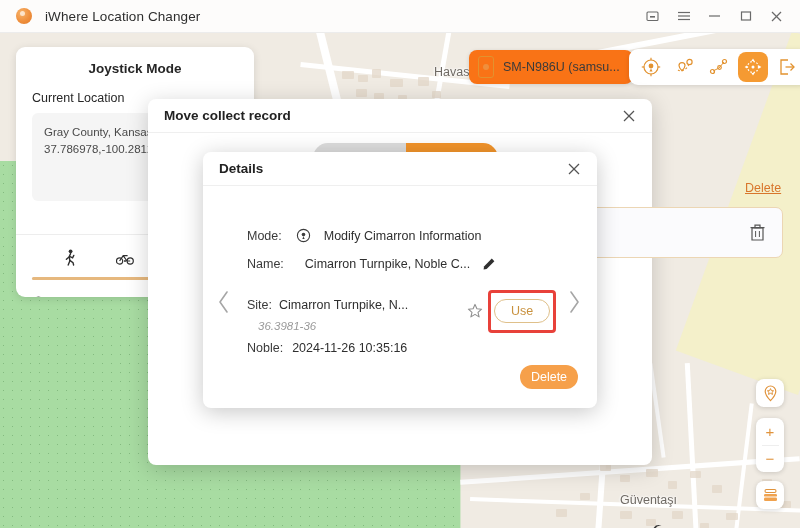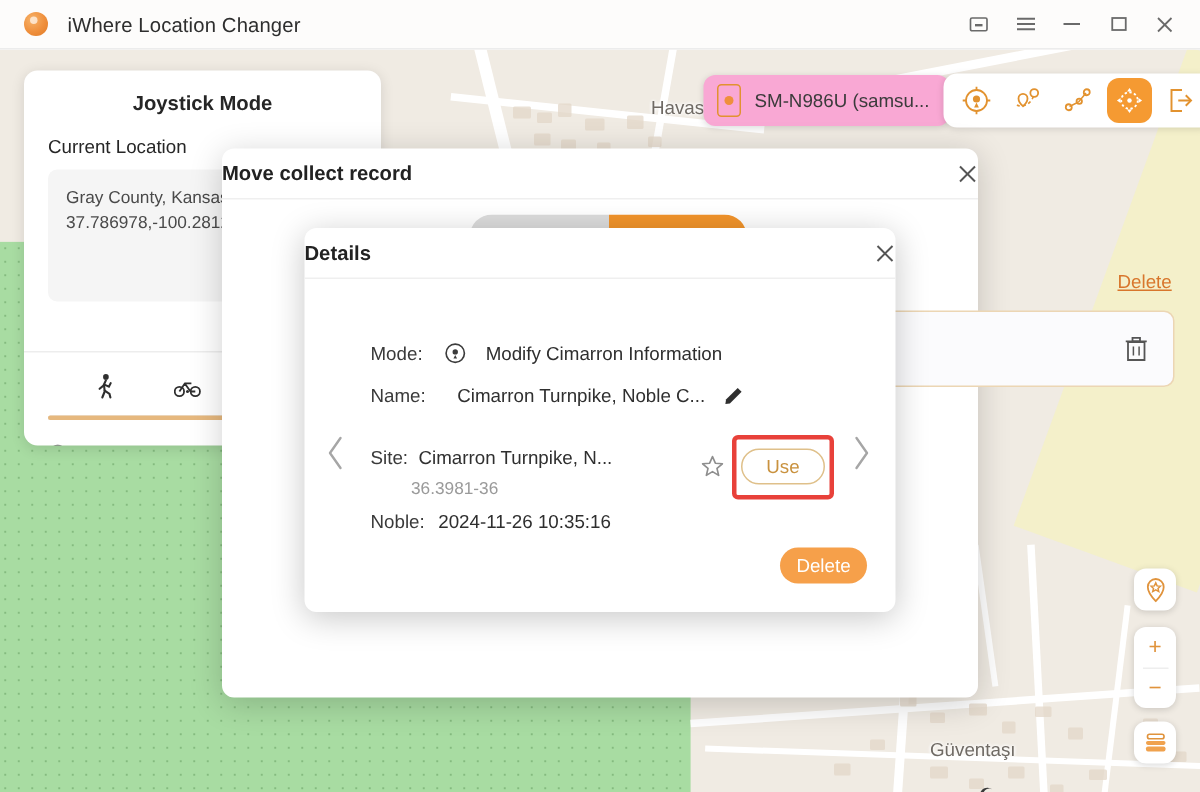--- a/index.html
+++ b/index.html
@@ -63,21 +63,21 @@
   .road { position: absolute; background: #ffffff; }
   .maplabel {
     position: absolute; font-size: 12.5px; color: #6f6a64;
     text-shadow: 0 0 3px #fff, 0 0 3px #fff, 0 0 2px #fff; white-space: nowrap;
   }
   .mosque { position: absolute; font-size: 14px; color: #3a3a3a; }
 
   
   .device-chip {
     position: absolute; top: 50px; left: 469px; height: 34px; min-width: 155px;
-    background: #f9a8d4; border-radius: 8px; display: flex; align-items: center;
+    background: #f97316; border-radius: 8px; display: flex; align-items: center;
     padding: 0 13px 0 9px; box-shadow: 0 1px 4px rgba(0,0,0,.13); z-index: 20;
   }
   .phone-ic {
     width: 16px; height: 22px; border: 1.3px solid #e2922f; border-radius: 3px;
     display: flex; align-items: center; justify-content: center; margin-right: 9px; flex: none;
   }
   .phone-ic i { width: 6px; height: 6px; border-radius: 50%; background: #ef8f3c; display:block; }
   .device-name { font-size: 12.5px; color: #3b3b3b; white-space: nowrap; }
   .chip-connector{
     position:absolute; top:63px; left:620px; width:16px; height:9px;
@@ -118,21 +118,21 @@
     background: #f59a32; border: 2.5px solid #fff; box-shadow: 0 0 0 1px #e6b87e;
   }
   .speed-text { position: absolute; left: 16px; top: 249px; font-size: 11.5px; color: #3f3f3f; display: flex; align-items: center; gap: 5px; white-space: nowrap; }
 
   
   .dlg-move {
     position: absolute; top: 99px; left: 148px; width: 504px; height: 366px;
     background: #fff; border-radius: 8px; box-shadow: 0 4px 22px rgba(0,0,0,.19); z-index: 30;
   }
   .dlg-head {
-    height: 34px; display: flex; align-items: center; padding: 0 0;
+    height: 34px; display: flex; align-items: center; padding: 0 16px;
     border-bottom: 1px solid #efefef;
   }
   .dlg-head .t { font-size: 13.5px; font-weight: bold; color: #222; }
   .dlg-head .x { margin-left: auto; color: #555; font-size: 16px; line-height: 1; }
   .seg {
     position: absolute; top: 44px; left: 165px; width: 185px; height: 30px;
     border-radius: 15px; overflow: hidden; display: flex;
   }
   .seg .s1 { flex: 1; background: #dcdcdc; }
   .seg .s2 { flex: 1; background: #f2942b; }
@@ -163,21 +163,21 @@
   .use-btn {
     position: absolute; left: 291px; top: 113px; width: 56px; height: 24px;
     border: 1.2px solid #dfc08a; border-radius: 12px; color: #c9923f;
     font-size: 12.5px; display: flex; align-items: center; justify-content: center; background: #fff;
   }
   .del-btn {
     position: absolute; left: 317px; top: 179px; width: 58px; height: 24px;
     background: #f6a04a; border-radius: 12px; color: #fff; font-size: 12.5px;
     display: flex; align-items: center; justify-content: center;
   }
-  .coord-sub { position: absolute; left: 71px; top: 134px; font-size: 11.5px; color: #9a9a9a; }
+  .coord-sub { position: absolute; left: 55px; top: 134px; font-size: 11.5px; color: #9a9a9a; font-style: italic; }
 
   
   .mc {
     position: absolute; right: 16px; background: #fff; border-radius: 8px;
     box-shadow: 0 1px 5px rgba(0,0,0,.16); z-index: 22;
     display: flex; align-items: center; justify-content: center; color: #e0933c;
   }
   .mc-fav { top: 379px; width: 28px; height: 28px; }
   .mc-zoom { top: 418px; width: 28px; height: 54px; flex-direction: column; }
   .mc-zoom .z { flex: 1; display: flex; align-items: center; justify-content: center; width: 100%; font-size: 15px; }

